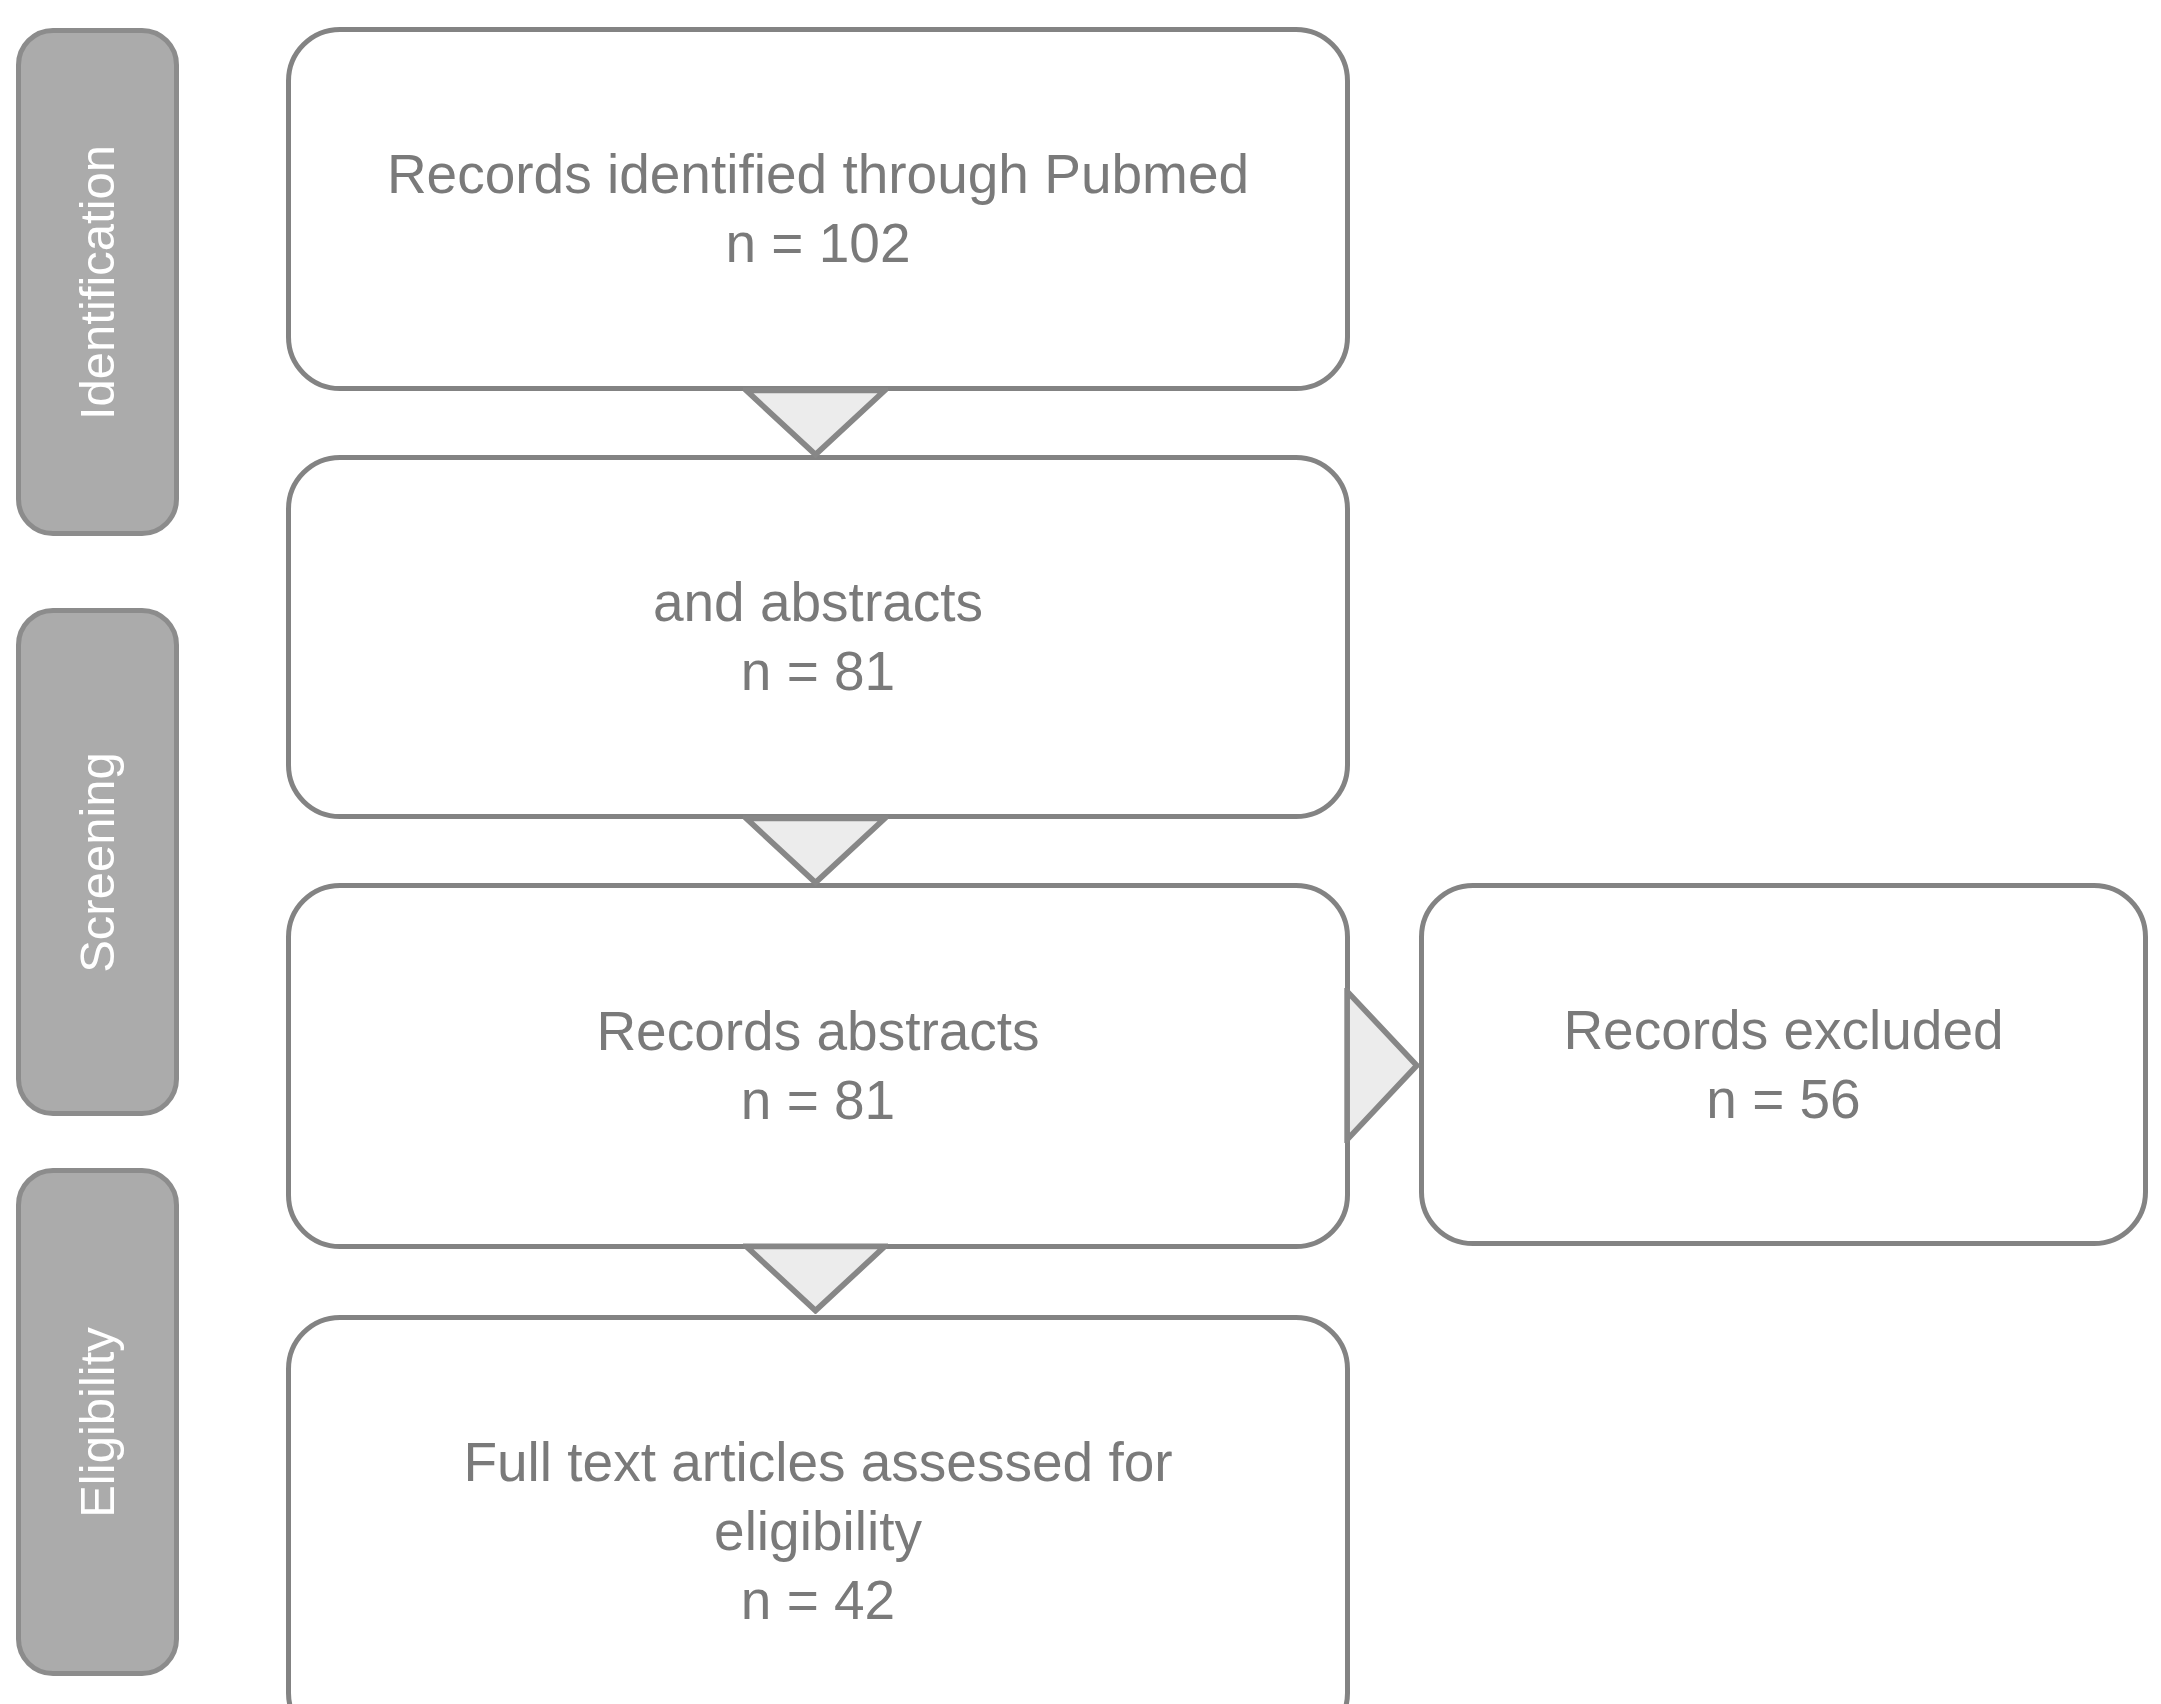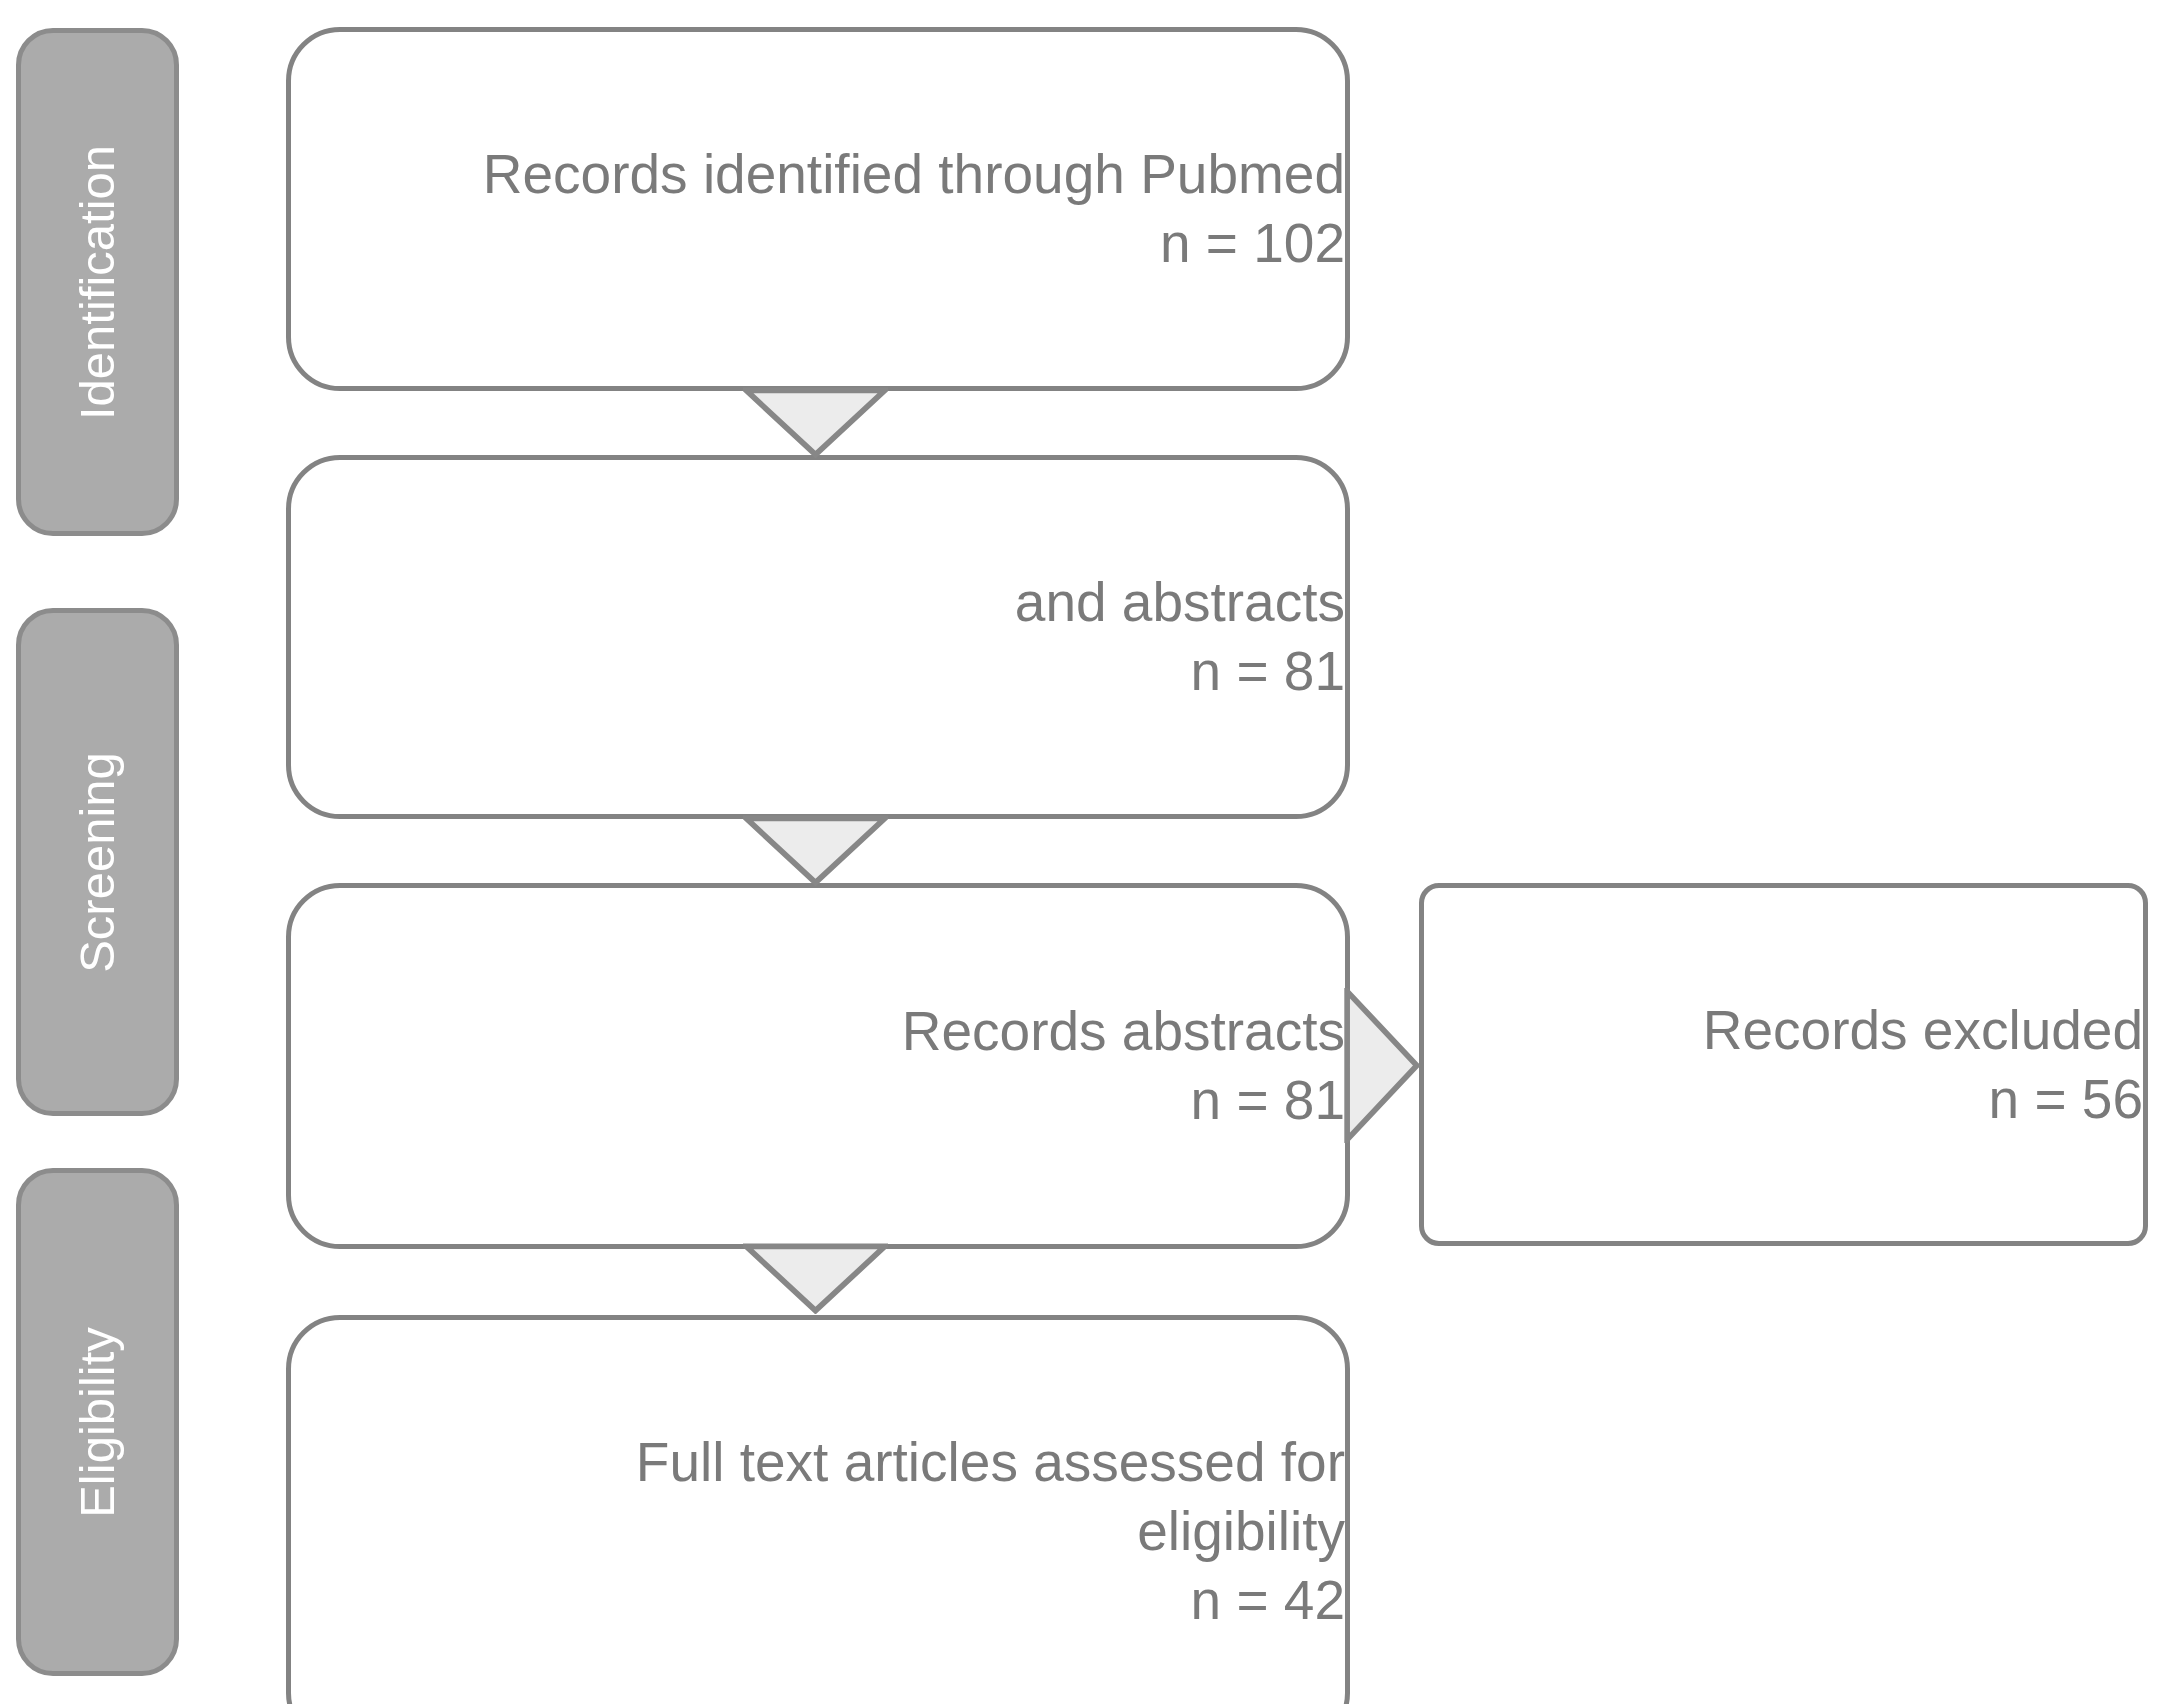--- a/index.html
+++ b/index.html
@@ -55,34 +55,34 @@
   .flow-box{
     position:absolute;
     left:286px;
     width:1064px;
     box-sizing:border-box;
     background:var(--box-fill);
     border:5px solid var(--box-border);
     border-radius:54px;
     display:flex;
     flex-direction:column;
-    align-items:flex-end;
+    align-items:center;
     justify-content:center;
     text-align:center;
     color:var(--box-text);
     font-size:55px;
     line-height:69px;
   }
   #box-identified{ top:27px;   height:364px; }
   #box-after-read{ top:455px;  height:364px; }
   #box-screened  { top:883px; height:366px; }
   #box-fulltext  { top:1315px; height:432px; }
   #box-excluded{
     left:1419px; top:883px;
-    width:729px; height:363px;border-radius:20px;
+    width:729px; height:363px;
   }
 
   .arrow{ position:absolute; display:block; }
   .arrow polygon{
     fill:var(--arrow-fill);
     stroke:var(--arrow-border);
     stroke-width:9;
   }
   #arrow-down-1{ left:743px; top:387px;  }
   #arrow-down-2{ left:743px; top:815px; }

